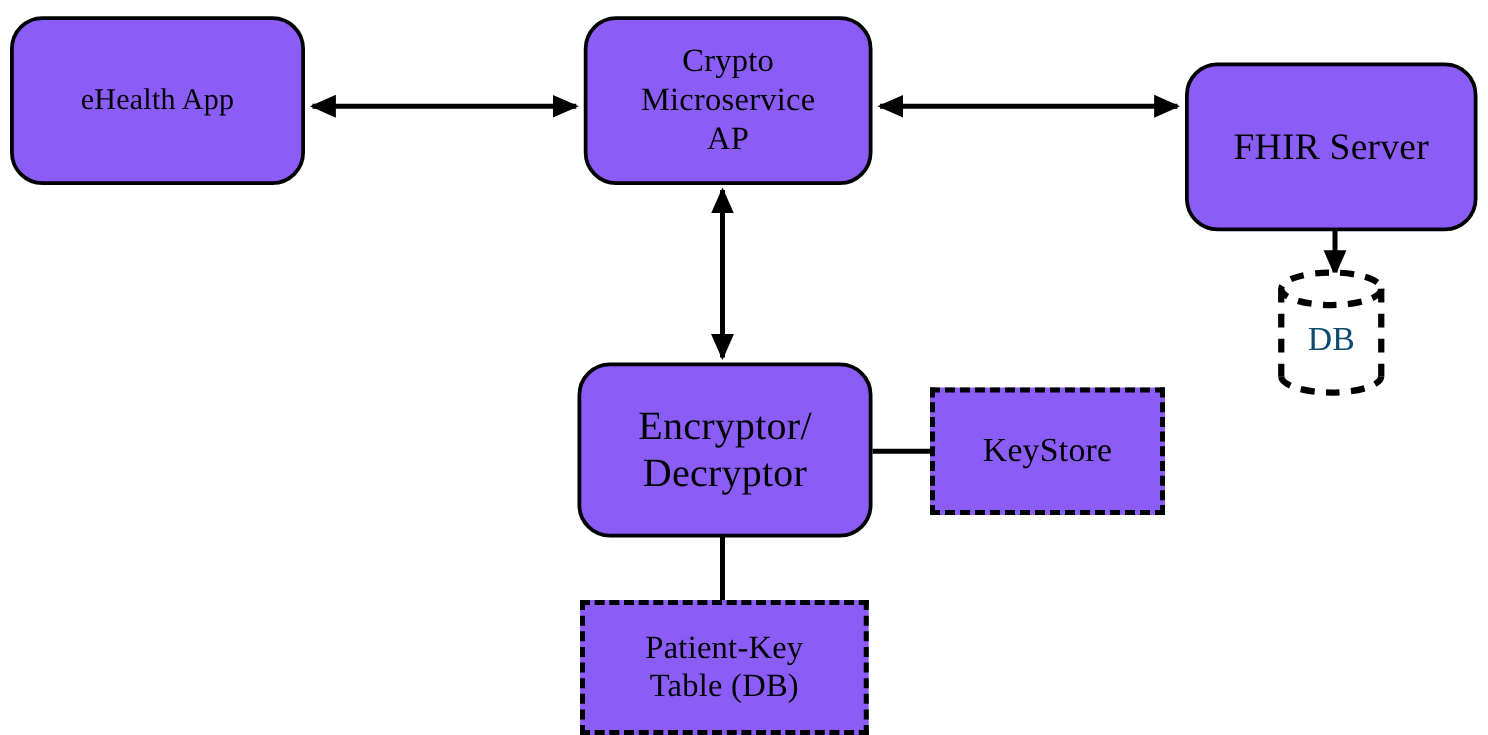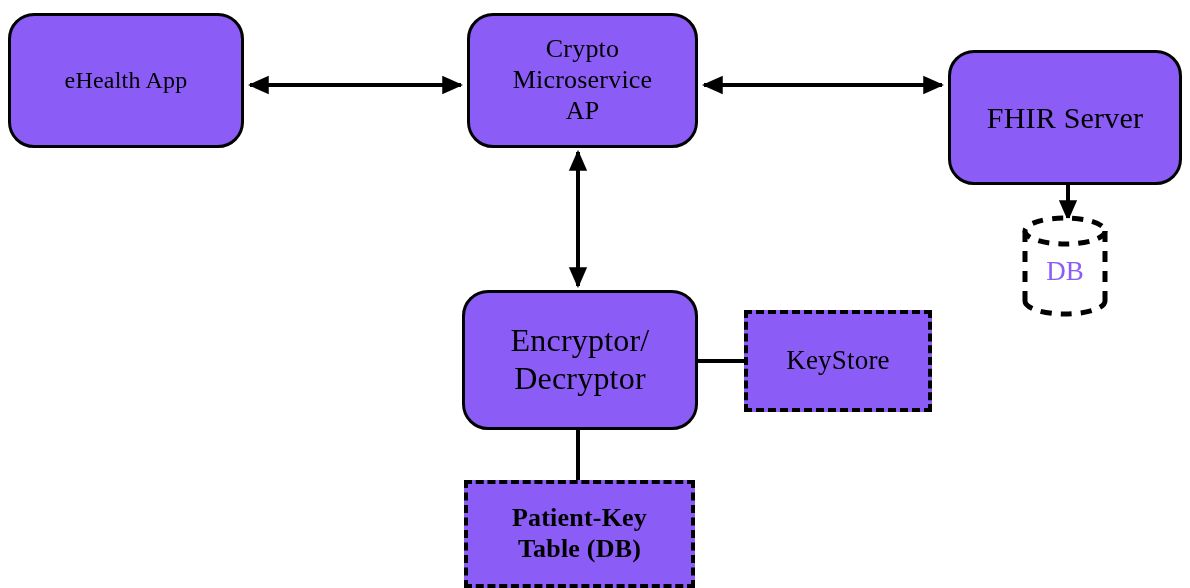--- a/index.html
+++ b/index.html
@@ -47,21 +47,21 @@
     width: 1190px;
     height: 588px;
     pointer-events: none;
   }
   
   #node-ehealth-app   { left: 8px;   top: 13px;  width: 236px; height: 135px; }
   #node-crypto-ms     { left: 467px; top: 13px;  width: 231px; height: 135px; }
   #node-fhir-server   { left: 948px; top: 13px;  width: 234px; height: 135px; margin-top: 37px; }
   #node-encryptor     { left: 462px; top: 290px; width: 236px; height: 140px; }
   #node-keystore      { left: 744px; top: 310px; width: 188px; height: 102px; }
-  #node-patient-key   { left: 464px; top: 480px; width: 231px; height: 108px; font-weight: bold; }
+  #node-patient-key   { left: 464px; top: 480px; width: 231px; height: 108px; }
 
   #node-ehealth-app .node-label   { font-size: 24px; }
   #node-crypto-ms .node-label     { font-size: 26px; }
   #node-fhir-server .node-label   { font-size: 30px; }
   #node-encryptor .node-label     { font-size: 32px; }
   #node-keystore .node-label      { font-size: 27px; text-align: center; }
   #node-patient-key .node-label   { font-size: 26px; }
 
   
   #node-db {
@@ -74,21 +74,21 @@
   #node-db .db-label {
     position: absolute;
     left: 0;
     top: 0;
     width: 86px;
     height: 102px;
     display: flex;
     align-items: center;
     justify-content: center;
     font-size: 27px;
-    color: #8b5cf6;
+    color: #0c4a6e;
     padding-top: 10px;
     box-sizing: border-box;
   }
 </style>
 </head>
 <body>
 
 <div id="canvas">
 
   <svg class="svg-layer" viewBox="0 0 1190 588" xmlns="http://www.w3.org/2000/svg">

